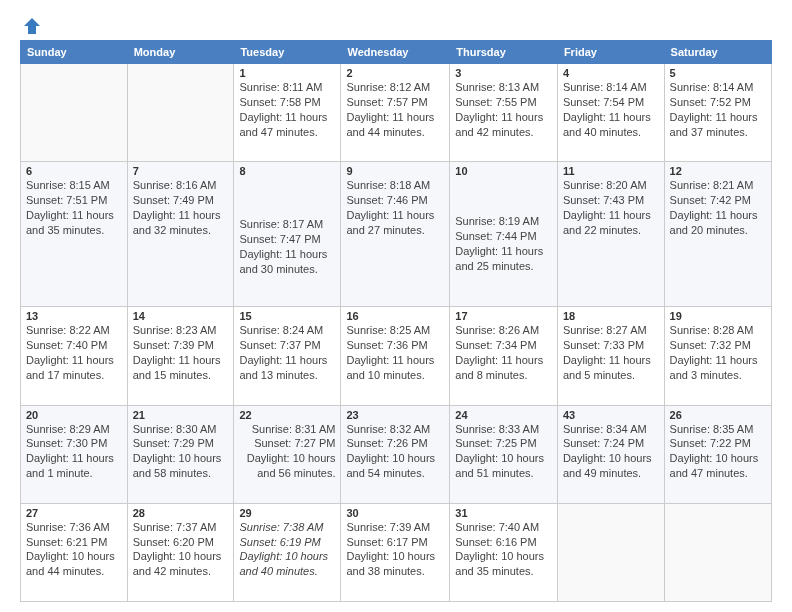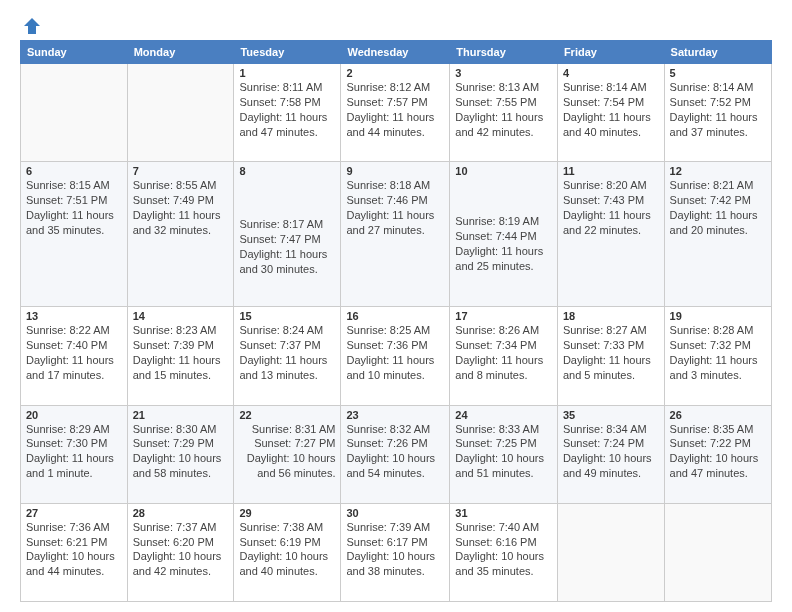--- a/index.html
+++ b/index.html
@@ -171,21 +171,21 @@
         </tr>
         <tr>
           <td>
             <span class="day-num">6</span>
             <div class="day-info" style="white-space: pre-line;">Sunrise: 8:15 AM
 Sunset: 7:51 PM
 Daylight: 11 hours and 35 minutes.</div>
           </td>
           <td>
             <span class="day-num">7</span>
-            <div class="day-info" style="white-space: pre-line;">Sunrise: 8:55 AM
+            <div class="day-info" style="white-space: pre-line;">Sunrise: 8:16 AM
 Sunset: 7:49 PM
 Daylight: 11 hours and 32 minutes.</div>
           </td>
           <td>
             <span class="day-num">8</span>
             <div class="day-info" style="white-space: pre-line; margin-top: 40px;">Sunrise: 8:17 AM
 Sunset: 7:47 PM
 Daylight: 11 hours and 30 minutes.</div>
           </td>
           <td>
@@ -282,21 +282,21 @@
 Sunset: 7:26 PM
 Daylight: 10 hours and 54 minutes.</div>
           </td>
           <td>
             <span class="day-num">24</span>
             <div class="day-info" style="white-space: pre-line;">Sunrise: 8:33 AM
 Sunset: 7:25 PM
 Daylight: 10 hours and 51 minutes.</div>
           </td>
           <td>
-            <span class="day-num">35</span>
+            <span class="day-num">43</span>
             <div class="day-info" style="white-space: pre-line;">Sunrise: 8:34 AM
 Sunset: 7:24 PM
 Daylight: 10 hours and 49 minutes.</div>
           </td>
           <td>
             <span class="day-num">26</span>
             <div class="day-info" style="white-space: pre-line;">Sunrise: 8:35 AM
 Sunset: 7:22 PM
 Daylight: 10 hours and 47 minutes.</div>
           </td>
@@ -309,21 +309,21 @@
 Daylight: 10 hours and 44 minutes.</div>
           </td>
           <td>
             <span class="day-num">28</span>
             <div class="day-info" style="white-space: pre-line;">Sunrise: 7:37 AM
 Sunset: 6:20 PM
 Daylight: 10 hours and 42 minutes.</div>
           </td>
           <td>
             <span class="day-num">29</span>
-            <div class="day-info" style="white-space: pre-line;">Sunrise: 7:38 AM
+            <div class="day-info" style="white-space: pre-line; font-style: italic;">Sunrise: 7:38 AM
 Sunset: 6:19 PM
 Daylight: 10 hours and 40 minutes.</div>
           </td>
           <td>
             <span class="day-num">30</span>
             <div class="day-info" style="white-space: pre-line;">Sunrise: 7:39 AM
 Sunset: 6:17 PM
 Daylight: 10 hours and 38 minutes.</div>
           </td>
           <td>

